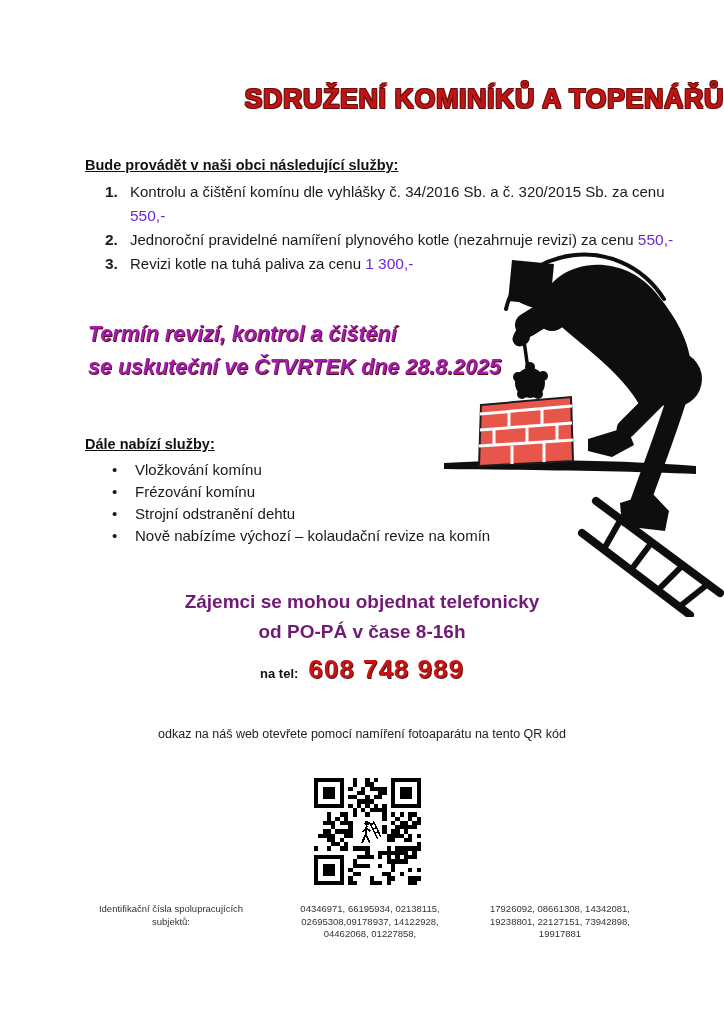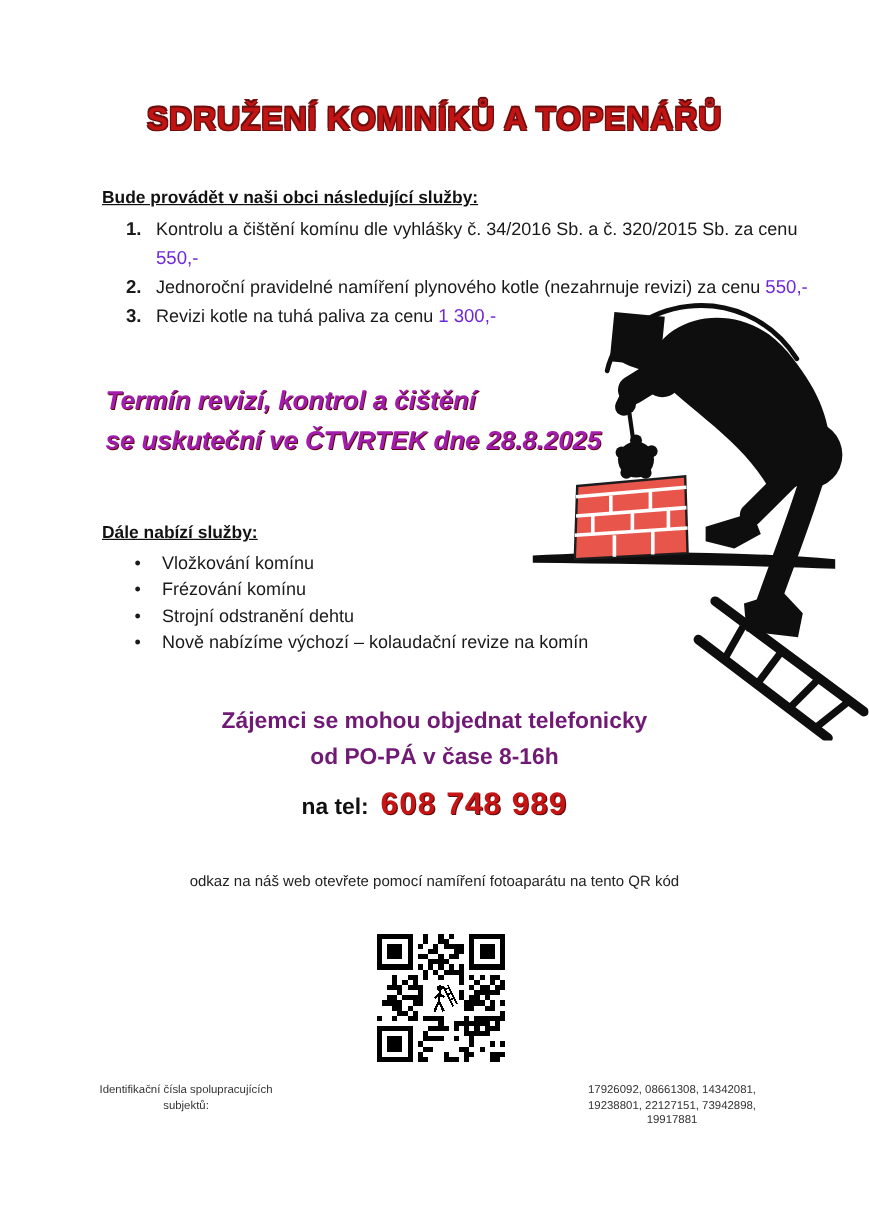--- a/index.html
+++ b/index.html
@@ -6,21 +6,21 @@
   html,body { background:#ffffff; }
   body { font-family:"Liberation Sans", sans-serif; color:#1a1a1a; }
   .page {
     position:relative; width:724px; height:1024px; margin:0 auto;
     background:#ffffff; overflow:hidden;
   }
 
   
   .title {
     position:absolute; top:84px; left:0; width:100%;
-    text-align:center; font-size:27px; font-weight:bold; letter-spacing:0.5px;
+    text-align:right; font-size:27px; font-weight:bold; letter-spacing:0.5px;
     color:#c31414;
     text-shadow:1px 1px 0 #6e0f0f, -1px -1px 0 #6e0f0f, 1px -1px 0 #6e0f0f, -1px 1px 0 #6e0f0f;
   }
 
   
   .sec-main { position:absolute; top:157px; left:85px; width:608px; }
   .sec-heading {
     font-size:14.5px; font-weight:bold; text-decoration:underline;
     margin-bottom:7px; color:#111;
   }
@@ -42,40 +42,40 @@
   .blist { list-style:none; }
   .blist li { position:relative; padding-left:50px; line-height:22px; font-size:15px; }
   .blist .bullet { position:absolute; left:27px; font-size:15px; }
 
   
   .contact { position:absolute; top:587px; left:0; width:100%; text-align:center; }
   .contact-line { font-size:19px; font-weight:bold; line-height:30px; color:#701a75; }
   .tel-row {
     display:flex; justify-content:center; align-items:baseline; gap:10px; margin-top:7px;
   }
-  .tel-label { font-size:19px; font-weight:bold; color:#111; }
+  .tel-label { font-size:13px; font-weight:bold; color:#111; }
   .tel-number {
     font-size:26px; font-weight:bold; color:#c81414; letter-spacing:1px;
     text-shadow:1px 1px 0 #5f0d0d;
   }
 
   
   .qr-caption {
     position:absolute; top:727px; left:0; width:100%;
     text-align:center; font-size:12.5px; color:#222;
   }
   .qr-wrap { position:absolute; top:778px; left:314px; width:107px; height:107px; }
 
   
   .illus { position:absolute; top:243px; left:424px; width:300px; height:374px; }
 
   
   .footer-label, .footer-col { position:absolute; top:903px; width:196px; text-align:center;
     font-size:9.5px; line-height:12.5px; color:#333; }
-  .footer-label { left:57px; }
+  .footer-label { left:73px; }
   .footer-col1  { left:272px; }
   .footer-col2  { left:462px; }
 </style>
 </head>
 <body>
 
 <div class="page">
 
   <div class="title">SDRUŽENÍ KOMINÍKŮ A TOPENÁŘŮ</div>
 
@@ -382,19 +382,24 @@
         <circle cx="12.3" cy="10.6" r="0.55" fill="#000000"></circle>
         <path d="M12.3,11.1 L12.1,13.2 M12.1,13.2 L11.2,15.2 M12.1,13.2 L13.0,15.1 M12.2,11.8 L13.2,12.4 M12.2,11.8 L11.3,12.6" stroke="#000000" stroke-width="0.45" fill="none"></path>
       </g>
     </svg>
   </div>
 
   <div class="footer-label">
     <div>Identifikační čísla spolupracujících</div>
     <div>subjektů:</div>
   </div>
+  <div class="footer-col footer-col1">
+    <div>04346971, 66195934, 02138115,</div>
+    <div>02695308,09178937, 14122928,</div>
+    <div>04462068, 01227858,</div>
+  </div>
   <div class="footer-col footer-col2">
     <div>17926092, 08661308, 14342081,</div>
     <div>19238801, 22127151, 73942898,</div>
     <div>19917881</div>
   </div>
 
 </div>
 
 </body></html>

